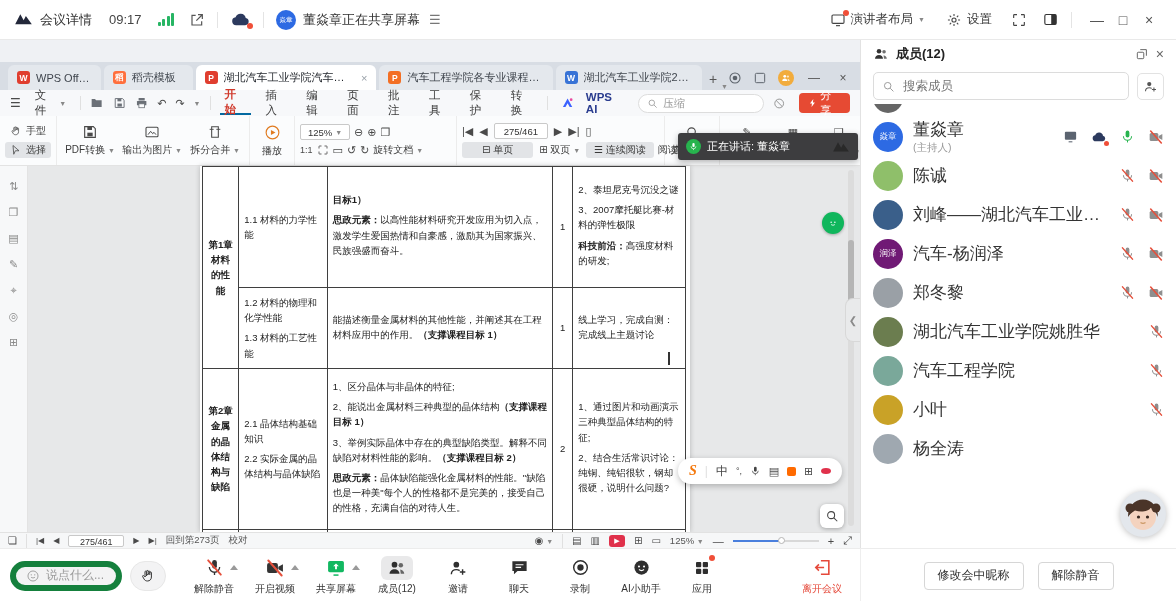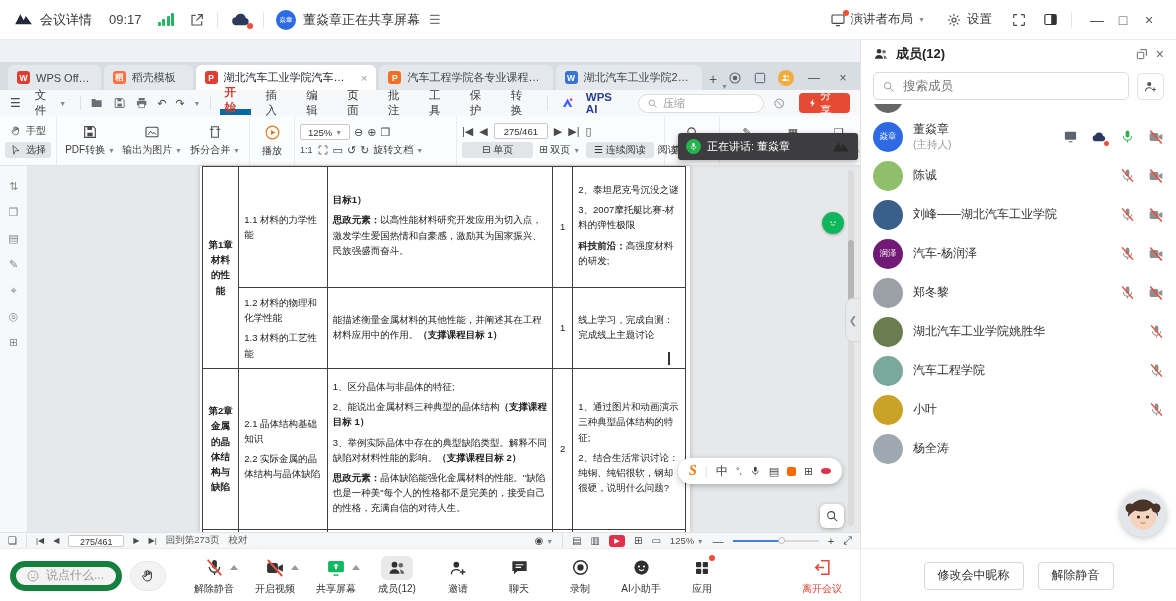--- a/index.html
+++ b/index.html
@@ -32,21 +32,21 @@
   .wtab .lbl{overflow:hidden;text-overflow:ellipsis;}
   .wtab.active{background:#fff;color:#1f2329;}
   .ticon{width:13px;height:13px;border-radius:3px;color:#fff;font-size:8.5px;font-weight:bold;display:flex;align-items:center;justify-content:center;flex:none;}
   .wtab .x{color:#98a0a8;font-size:11px;margin-left:2px;}
   .w-tabs .plus{font-size:14px;color:#555;margin:0 4px 3px;}
   .w-tabs .rt{margin-left:auto;display:flex;align-items:center;gap:11px;margin-bottom:4px;color:#5c636b;}
   .uava{width:16px;height:16px;border-radius:50%;background:#f2ac3c;display:flex;align-items:center;justify-content:center;}
 
   .w-menu{position:absolute;left:0;top:50px;width:860px;height:26px;background:#f7f8fa;display:flex;align-items:center;padding:0 10px;font-size:11.5px;color:#3c3c3c;gap:9px;}
   .mi{padding:0 5px;height:24px;display:flex;align-items:center;}
-  .mi.active{color:#d0392b;font-weight:bold;border-bottom:6px solid #0369a1;}
+  .mi.active{color:#d0392b;font-weight:bold;border-bottom:2px solid #0369a1;}
   .msep{width:1px;height:14px;background:#e0e0e0;}
   .msearch{display:flex;align-items:center;gap:5px;background:#fff;border:1px solid #ddd;border-radius:10px;height:19px;padding:0 8px;width:132px;color:#9a9a9a;font-size:11px;}
   .sharebtn{display:flex;align-items:center;gap:3px;background:#e64a33;color:#fff;border-radius:4px;height:20px;padding:0 9px;font-size:11px;margin-left:4px;}
 
   .w-ribbon{position:absolute;left:0;top:76px;width:860px;height:50px;background:#fbfcfd;border-bottom:1px solid #e3e3e3;display:flex;overflow:hidden;}
   .rg{display:flex;flex-direction:column;justify-content:center;gap:3px;padding:0 5px;border-right:1px solid #ececec;flex:none;}
   .rg.row{flex-direction:row;align-items:center;gap:2px;}
   .rmini{display:flex;align-items:center;gap:4px;font-size:10px;color:#3a3a3a;padding:1px 5px;border-radius:3px;white-space:nowrap;}
   .rbig{display:flex;flex-direction:column;align-items:center;justify-content:center;font-size:10px;color:#3a3a3a;gap:3px;padding:2px 3px;white-space:nowrap;}
   .rrow{display:flex;align-items:center;gap:4px;font-size:10px;color:#3a3a3a;white-space:nowrap;}
@@ -97,21 +97,21 @@
   .p-head .sp{flex:1;}
   .p-search{height:36px;display:flex;align-items:center;padding:0 12px;gap:8px;}
   .sinput{flex:1;height:28px;border:1px solid #dcdcdc;border-radius:5px;display:flex;align-items:center;gap:6px;padding:0 8px;color:#9a9a9a;font-size:12.5px;background:#fff;}
   .sinput input{border:none;outline:none;flex:1;font-size:12.5px;color:#333;background:transparent;}
   .addbtn{width:27px;height:27px;border:1px solid #e2e2e2;border-radius:5px;display:flex;align-items:center;justify-content:center;color:#555;}
   .mlist{height:441px;overflow:hidden;}
   .m-row{height:39px;display:flex;align-items:center;padding:0 12px;gap:10px;}
   .m-row.partial{margin-top:-26px;}
   .m-ava{width:30px;height:30px;border-radius:50%;flex:none;display:flex;align-items:center;justify-content:center;color:#fff;font-size:8.5px;line-height:1.1;text-align:center;}
   .m-info{flex:1;min-width:0;}
-  .m-name{font-size:12px;color:#333;white-space:nowrap;overflow:hidden;text-overflow:ellipsis;}
+  .m-name{font-size:17px;color:#333;white-space:nowrap;overflow:hidden;text-overflow:ellipsis;}
   .m-role{font-size:10.5px;color:#999;}
   .m-icons{display:flex;align-items:center;gap:13px;flex:none;position:relative;}
   .cartoon{position:absolute;left:258px;top:450px;width:48px;height:48px;z-index:6;filter:drop-shadow(0 1px 3px rgba(0,0,0,.25));}
 
   
   .bb-left{position:absolute;left:0;top:0;width:860px;height:53px;display:flex;align-items:center;padding-left:10px;}
   .saypill{width:112px;height:30px;border-radius:15px;background:#f3f3f4;border:6px solid #15803d;display:flex;align-items:center;gap:6px;padding:0 10px;color:#9b9b9b;font-size:12px;}
   .handbtn{width:36px;height:30px;border-radius:15px;background:#f3f3f4;border:1px solid #e7e7e7;display:flex;align-items:center;justify-content:center;margin-left:8px;color:#333;}
   .tbrow{display:flex;align-items:flex-start;gap:17px;margin-left:26px;}
   .tb-btn{display:flex;flex-direction:column;align-items:center;min-width:44px;position:relative;color:#2f2f2f;}

